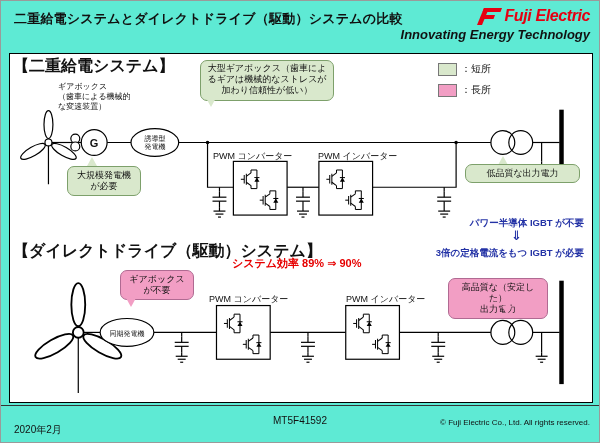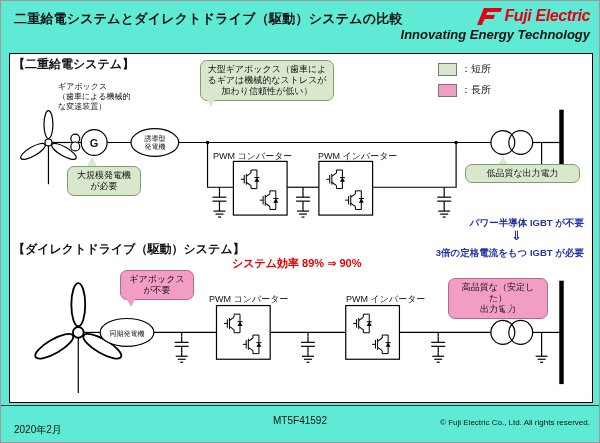--- a/index.html
+++ b/index.html
@@ -9,21 +9,21 @@
 
   .title { position:absolute; left:13px; top:9px; font-size:13px; font-weight:bold; letter-spacing:0.2px; }
 
   .logo { position:absolute; right:9px; top:5px; text-align:left; }
   .logo-row { display:flex; align-items:center; justify-content:flex-end; gap:3px; }
   .logo-brand { color:var(--logo-red); font-weight:bold; font-style:italic; font-size:16px; letter-spacing:-0.4px; }
   .logo-tagline { font-size:13px; font-weight:bold; font-style:italic; margin-top:1px; }
 
   .main-box { position:absolute; left:8px; top:52px; width:584px; height:350px; border:1.5px solid #000; background:#fff; }
   .circuit { position:absolute; left:0; top:0; width:100%; height:100%; }
-  .sec-heading { position:absolute; font-size:12px; font-weight:bold; }
+  .sec-heading { position:absolute; font-size:16px; font-weight:bold; }
   .note { position:absolute; font-size:8px; line-height:1.25; }
   .pwm-label { position:absolute; font-size:9px; }
   .pre { white-space:pre-line; }
 
   .callout { position:absolute; border:1px solid #7d7d7d; border-radius:7px; padding:3px 5px; font-size:9px; line-height:1.22; text-align:center; }
   .callout.green { background:var(--weakness-green); border-color:#7da06b; }
   .callout.pink  { background:var(--strength-pink);  border-color:#b06a92; }
 
   .tri { position:absolute; width:0; height:0; border-left:5px solid transparent; border-right:5px solid transparent; }
   .tri.down { border-top:9px solid transparent; }
@@ -187,21 +187,21 @@
       <div class="legend-row">
         <span class="swatch green"></span>
         <span class="legend-label">：短所</span>
       </div>
       <div class="legend-row">
         <span class="swatch pink"></span>
         <span class="legend-label">：長所</span>
       </div>
     </div>
 
-    <div class="callout green" style="left:190px; top:6px; width:134px;">大型ギアボックス（歯車によるギアは機械的なストレスが加わり信頼性が低い）</div>
+    <div class="callout green" style="left:190px; top:6px; width:134px;font-family:Liberation Mono, monospace;">大型ギアボックス（歯車によるギアは機械的なストレスが加わり信頼性が低い）</div>
     <div class="tri down green" style="left:196px; top:44px;"></div>
 
     <div class="note pre" style="left:48px; top:28px; width:80px;">ギアボックス
 （歯車による機械的
 な変速装置）</div>
 
     <div class="g-label" style="left:76px; top:83px; width:16px;">G</div>
     <div class="gen-label pre" style="left:119px; top:81px; width:52px;">誘導型
 発電機</div>
 

